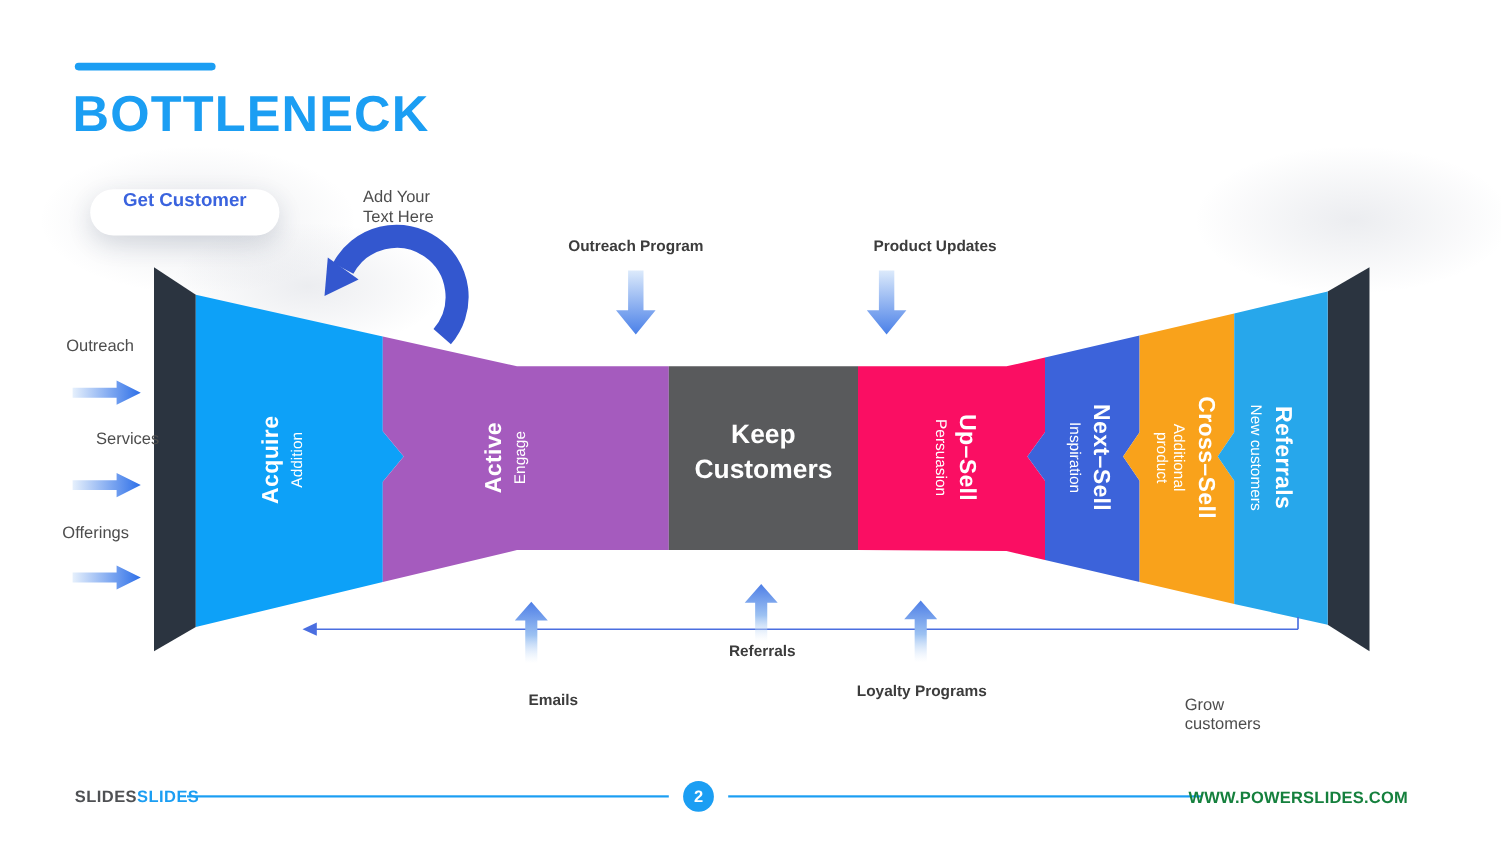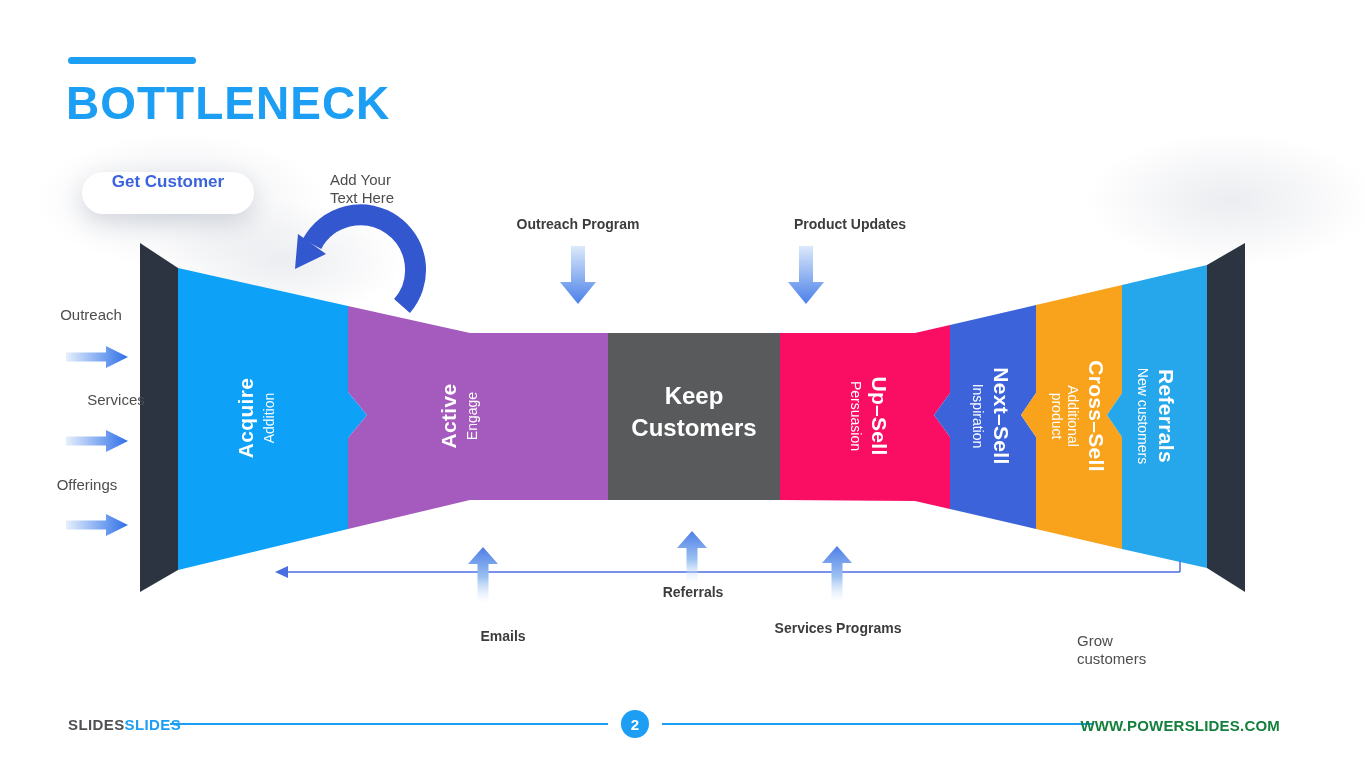--- a/index.html
+++ b/index.html
@@ -156,21 +156,21 @@
     <span class="big">Cross–Sell</span>
     <span class="small wrap2">Additional product</span>
   </div>
   <div class="vlabel rright" style="left:1156px;top:416px;">
     <span class="big">Referrals</span>
     <span class="small">New customers</span>
   </div>
 
   <div class="anno bold" style="left:480px;top:636px;padding-left:46px;">Emails</div>
   <div class="anno bold" style="left:693px;top:592px;">Referrals</div>
-  <div class="anno bold" style="left:838px;top:628px;">Services Programs</div>
+  <div class="anno bold" style="left:838px;top:628px;">Loyalty Programs</div>
   <div class="anno reg" style="left:1122px;top:650px;width:90px;">Grow customers</div>
 
   <div class="brand"><span class="b1">SLIDES</span><span class="b2">SLIDES</span></div>
   <div class="footer-line fl-left"></div>
   <div class="page-badge">2</div>
   <div class="footer-line fl-right"></div>
   <div class="website">WWW.POWERSLIDES.COM</div>
 
 </div>
 

